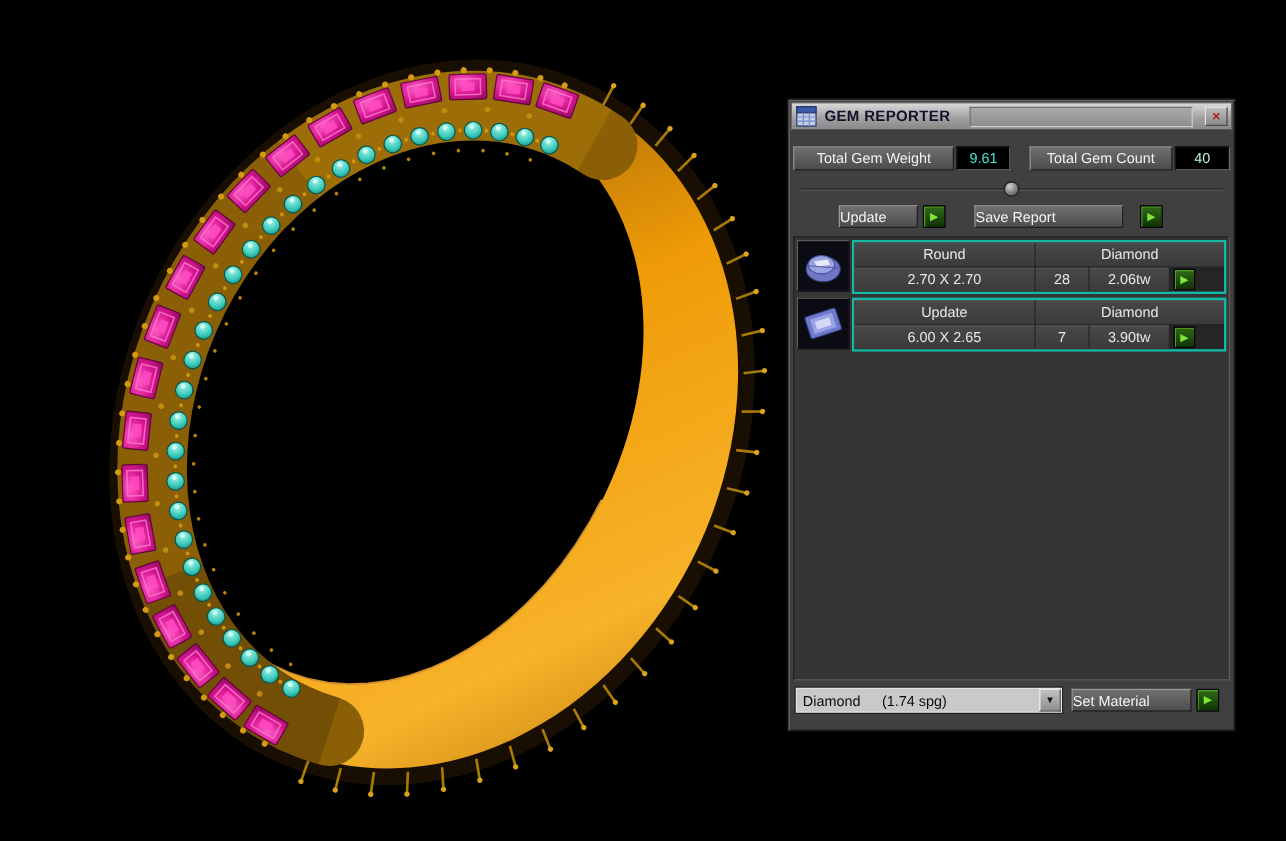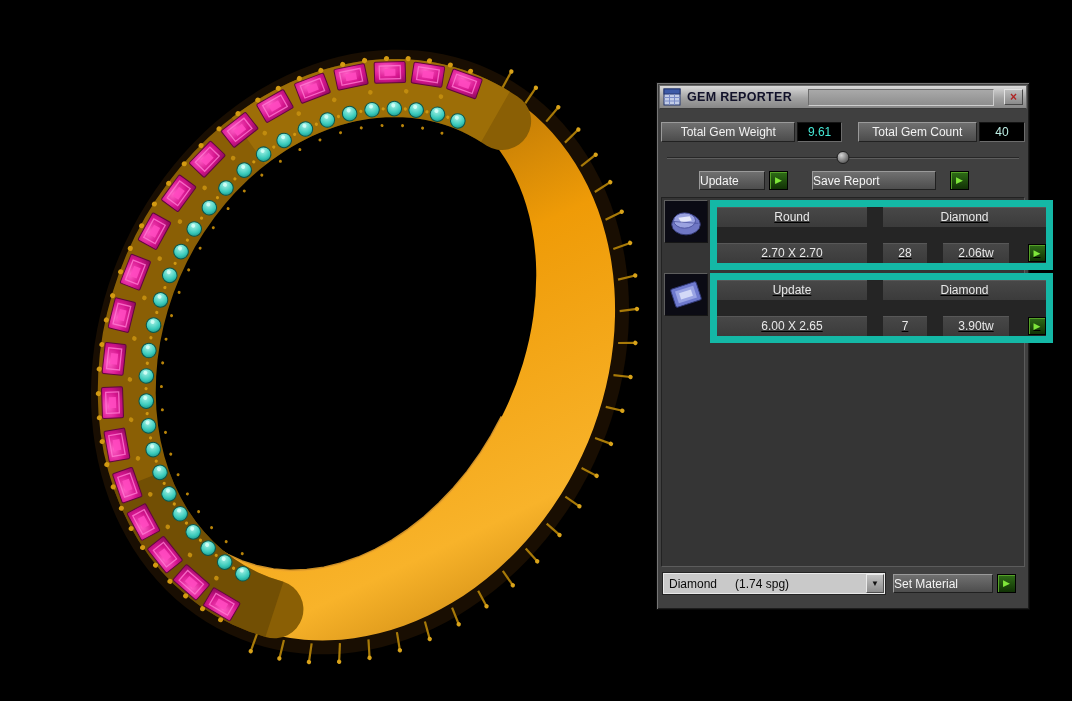--- a/index.html
+++ b/index.html
@@ -81,23 +81,22 @@
     background:#353535;border:1px solid;border-color:#222 #5c5c5c #5c5c5c #222;
   }
   .gem-row{display:flex;gap:2px;margin-bottom:3px;align-items:stretch;}
   .gem-thumb{
     width:44px;height:43px;flex:none;padding:0;cursor:pointer;
     background:#0b0b14;border:1px solid;border-color:#5e5e5e #161616 #161616 #5e5e5e;
   }
   .gem-thumb svg{display:block;}
   .gem-grid{
     flex:1;display:grid;grid-template-columns:150px 44px 66px 1fr;
-    grid-template-rows:20px 20px;gap:16px;background:#252525;
-    border:7px solid #14b8a6;
-    text-decoration:underline;
+    grid-template-rows:20px 20px;gap:1px;background:#252525;
+    border:2px solid #14b8a6;
   }
   .gcell{
     background:linear-gradient(#484848,#3b3b3b);color:#e8e8e8;font-size:12px;
     display:flex;align-items:center;justify-content:center;
     box-shadow:inset 0 1px 0 rgba(255,255,255,.09);white-space:nowrap;
   }
   .gcell-material{grid-column:2/5;}
   .gcell-arrow{background:transparent;box-shadow:none;justify-content:flex-start;padding-left:3px;}
   .bottom-row{position:absolute;left:6px;right:6px;bottom:15px;display:flex;align-items:center;}
   .combo{

